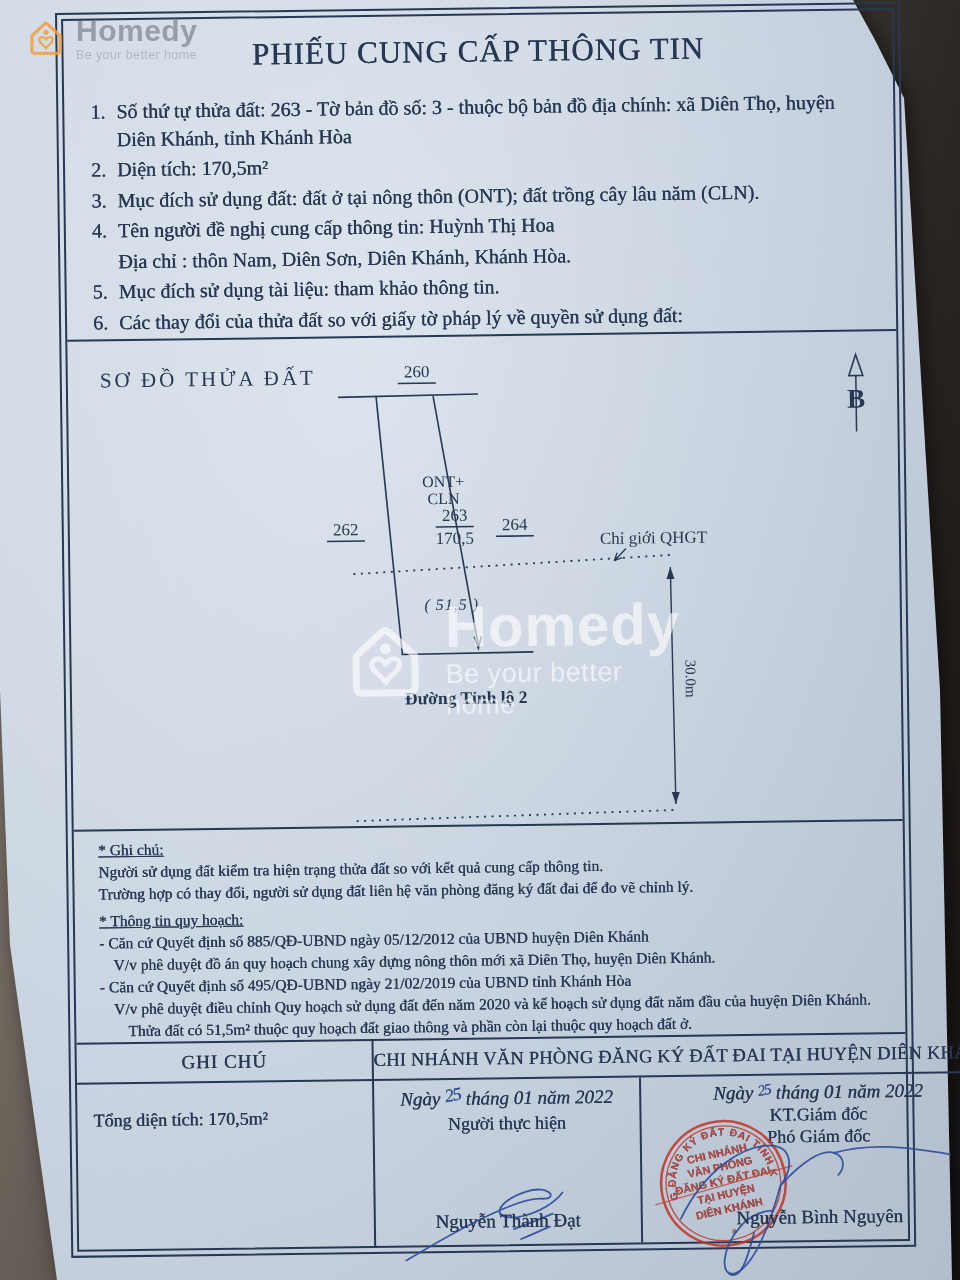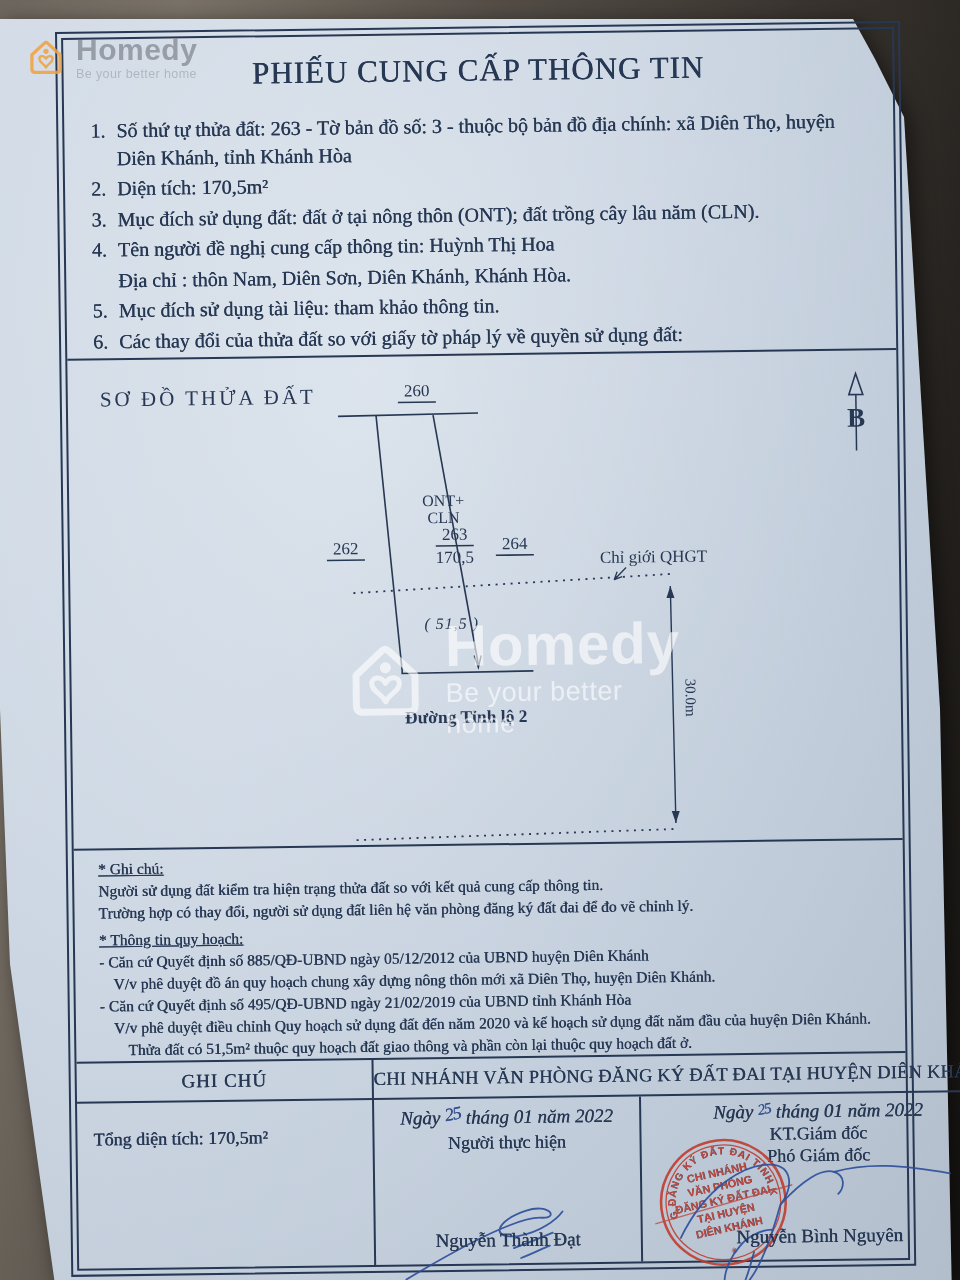--- a/index.html
+++ b/index.html
@@ -1,21 +1,21 @@
 <!DOCTYPE html>
 <html style="--ink: #273854; --stamp-red: #bf3a2c; --signature-blue: #2e4f9b; --brand-orange: #f2a13d; --paper: #d2dce7;"><head>
 <meta charset="utf-8">
 <style>
   html,body{margin:0;padding:0;}
   body{
     width:960px;height:1280px;overflow:hidden;position:relative;
     font-family:"Liberation Serif","DejaVu Serif",serif;
     background:linear-gradient(105deg,#6d665e 0%,#7a7268 14%,#544e47 38%,#39342f 62%,#211e1b 85%,#161412 100%);
   }
-  .photo{position:absolute;inset:0;margin-top:19px;}
+  .photo{position:absolute;inset:0;}
   .paper-wrap{position:absolute;inset:0;filter:drop-shadow(5px 4px 10px rgba(0,0,0,.5));}
   .paper{
     position:absolute;inset:0;
     background:linear-gradient(115deg,#d7e0ea 0%,#d2dce7 35%,#c8d3e0 70%,#c2cdda 100%);
     clip-path:polygon(0 0,853px 0,875px 40px,904px 98px,940px 690px,952px 1280px,57px 1280px,10px 945px,0 690px);
   }
   .paper::after{
     content:"";position:absolute;inset:0;
     background:radial-gradient(ellipse at 38% 28%,rgba(255,255,255,.22) 0%,rgba(120,130,160,.05) 55%,rgba(40,50,80,.10) 100%);
     pointer-events:none;

